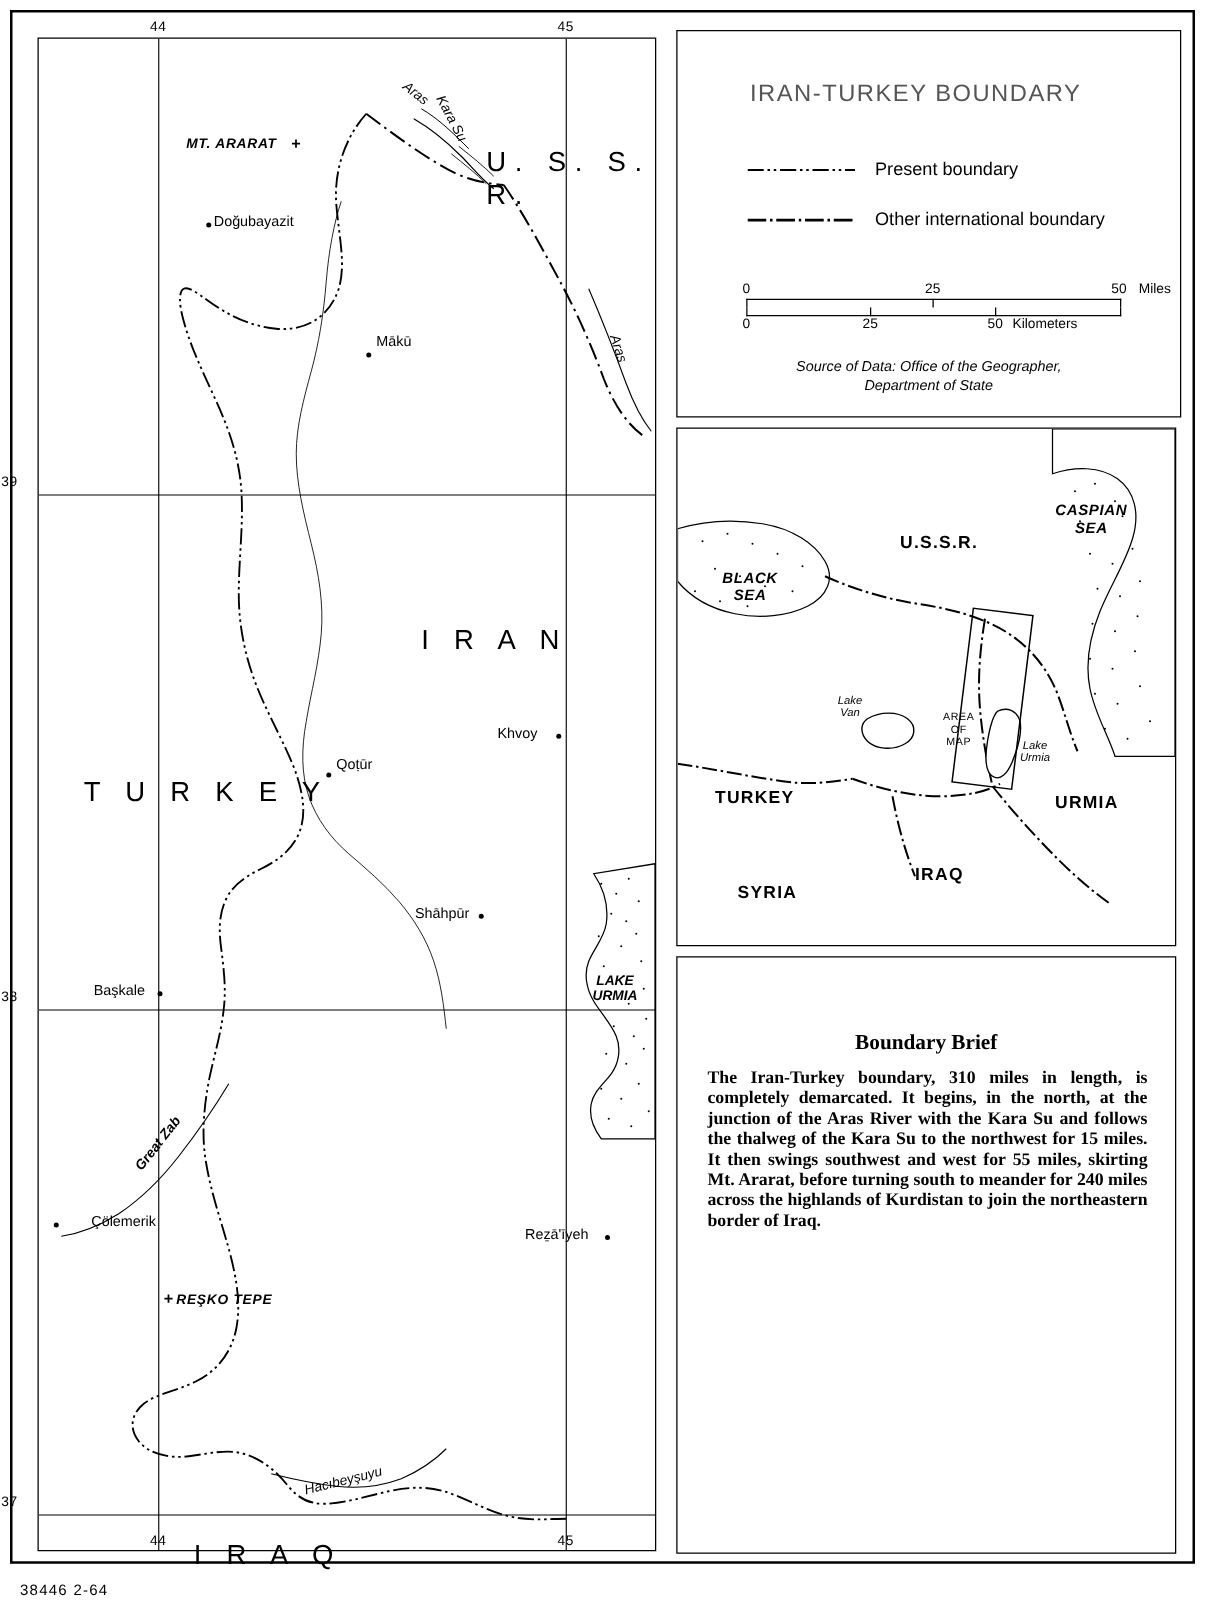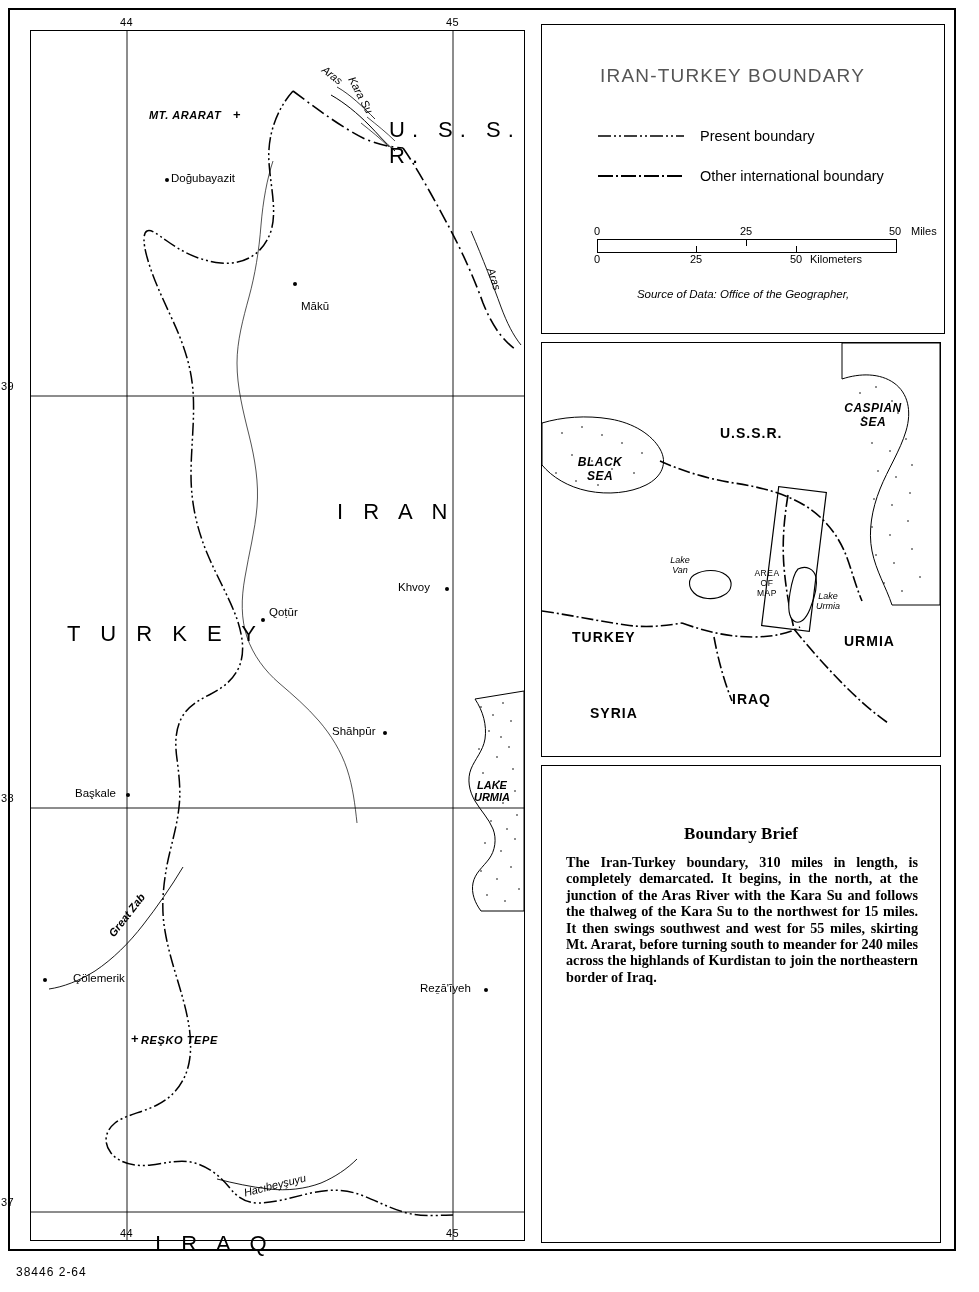--- a/index.html
+++ b/index.html
@@ -162,21 +162,21 @@
 
       <div class="label-caps" style="left:118px;top:78px;">MT. ARARAT</div>
       <div class="plus" style="left:202px;top:77px;">+</div>
       <div class="plus" style="left:100px;top:1001px;">+</div>
       <div class="label-caps" style="left:110px;top:1003px;">REŞKO TEPE</div>
 
       <div class="dot" style="left:134px;top:147px;"></div>
       <div class="city" style="left:140px;top:141px;">Doğubayazit</div>
 
       <div class="dot" style="left:262px;top:251px;"></div>
-      <div class="city" style="left:270px;top:237px;margin-top:32px;">Mākū</div>
+      <div class="city" style="left:270px;top:237px;">Mākū</div>
 
       <div class="dot" style="left:414px;top:556px;"></div>
       <div class="city" style="left:367px;top:550px;">Khvoy</div>
 
       <div class="dot" style="left:230px;top:587px;"></div>
       <div class="city" style="left:238px;top:575px;">Qoṭūr</div>
 
       <div class="dot" style="left:352px;top:700px;"></div>
       <div class="city" style="left:301px;top:694px;">Shāhpūr</div>
 
@@ -224,20 +224,21 @@
       <div class="scale-num" style="left:292px;top:0px;">50</div>
       <div class="scale-unit" style="left:314px;top:0px;">Miles</div>
 
       <div class="scale-num" style="left:-3px;top:28px;">0</div>
       <div class="scale-num" style="left:93px;top:28px;">25</div>
       <div class="scale-num" style="left:193px;top:28px;">50</div>
       <div class="scale-unit" style="left:213px;top:28px;">Kilometers</div>
     </div>
 
     <div class="source" style="top:262px;">Source of Data: Office of the Geographer,</div>
+    <div class="source" style="top:277px;">Department of State</div>
   </div>
 
   <div class="locator-box">
     <svg width="398" height="413" viewBox="0 0 398 413">
 
       <path d="M 0,80 C 20,74 44,72 68,76 C 92,80 110,92 118,106 C 126,120 120,134 104,142
                C 88,150 66,152 46,148 C 26,144 10,134 0,122 Z" fill="none" stroke="#000" stroke-width="1"></path>
 
       <path d="M 300,36 C 318,30 338,30 352,40 C 366,50 370,68 364,88
                C 358,108 346,126 338,146 C 330,166 326,188 330,208

